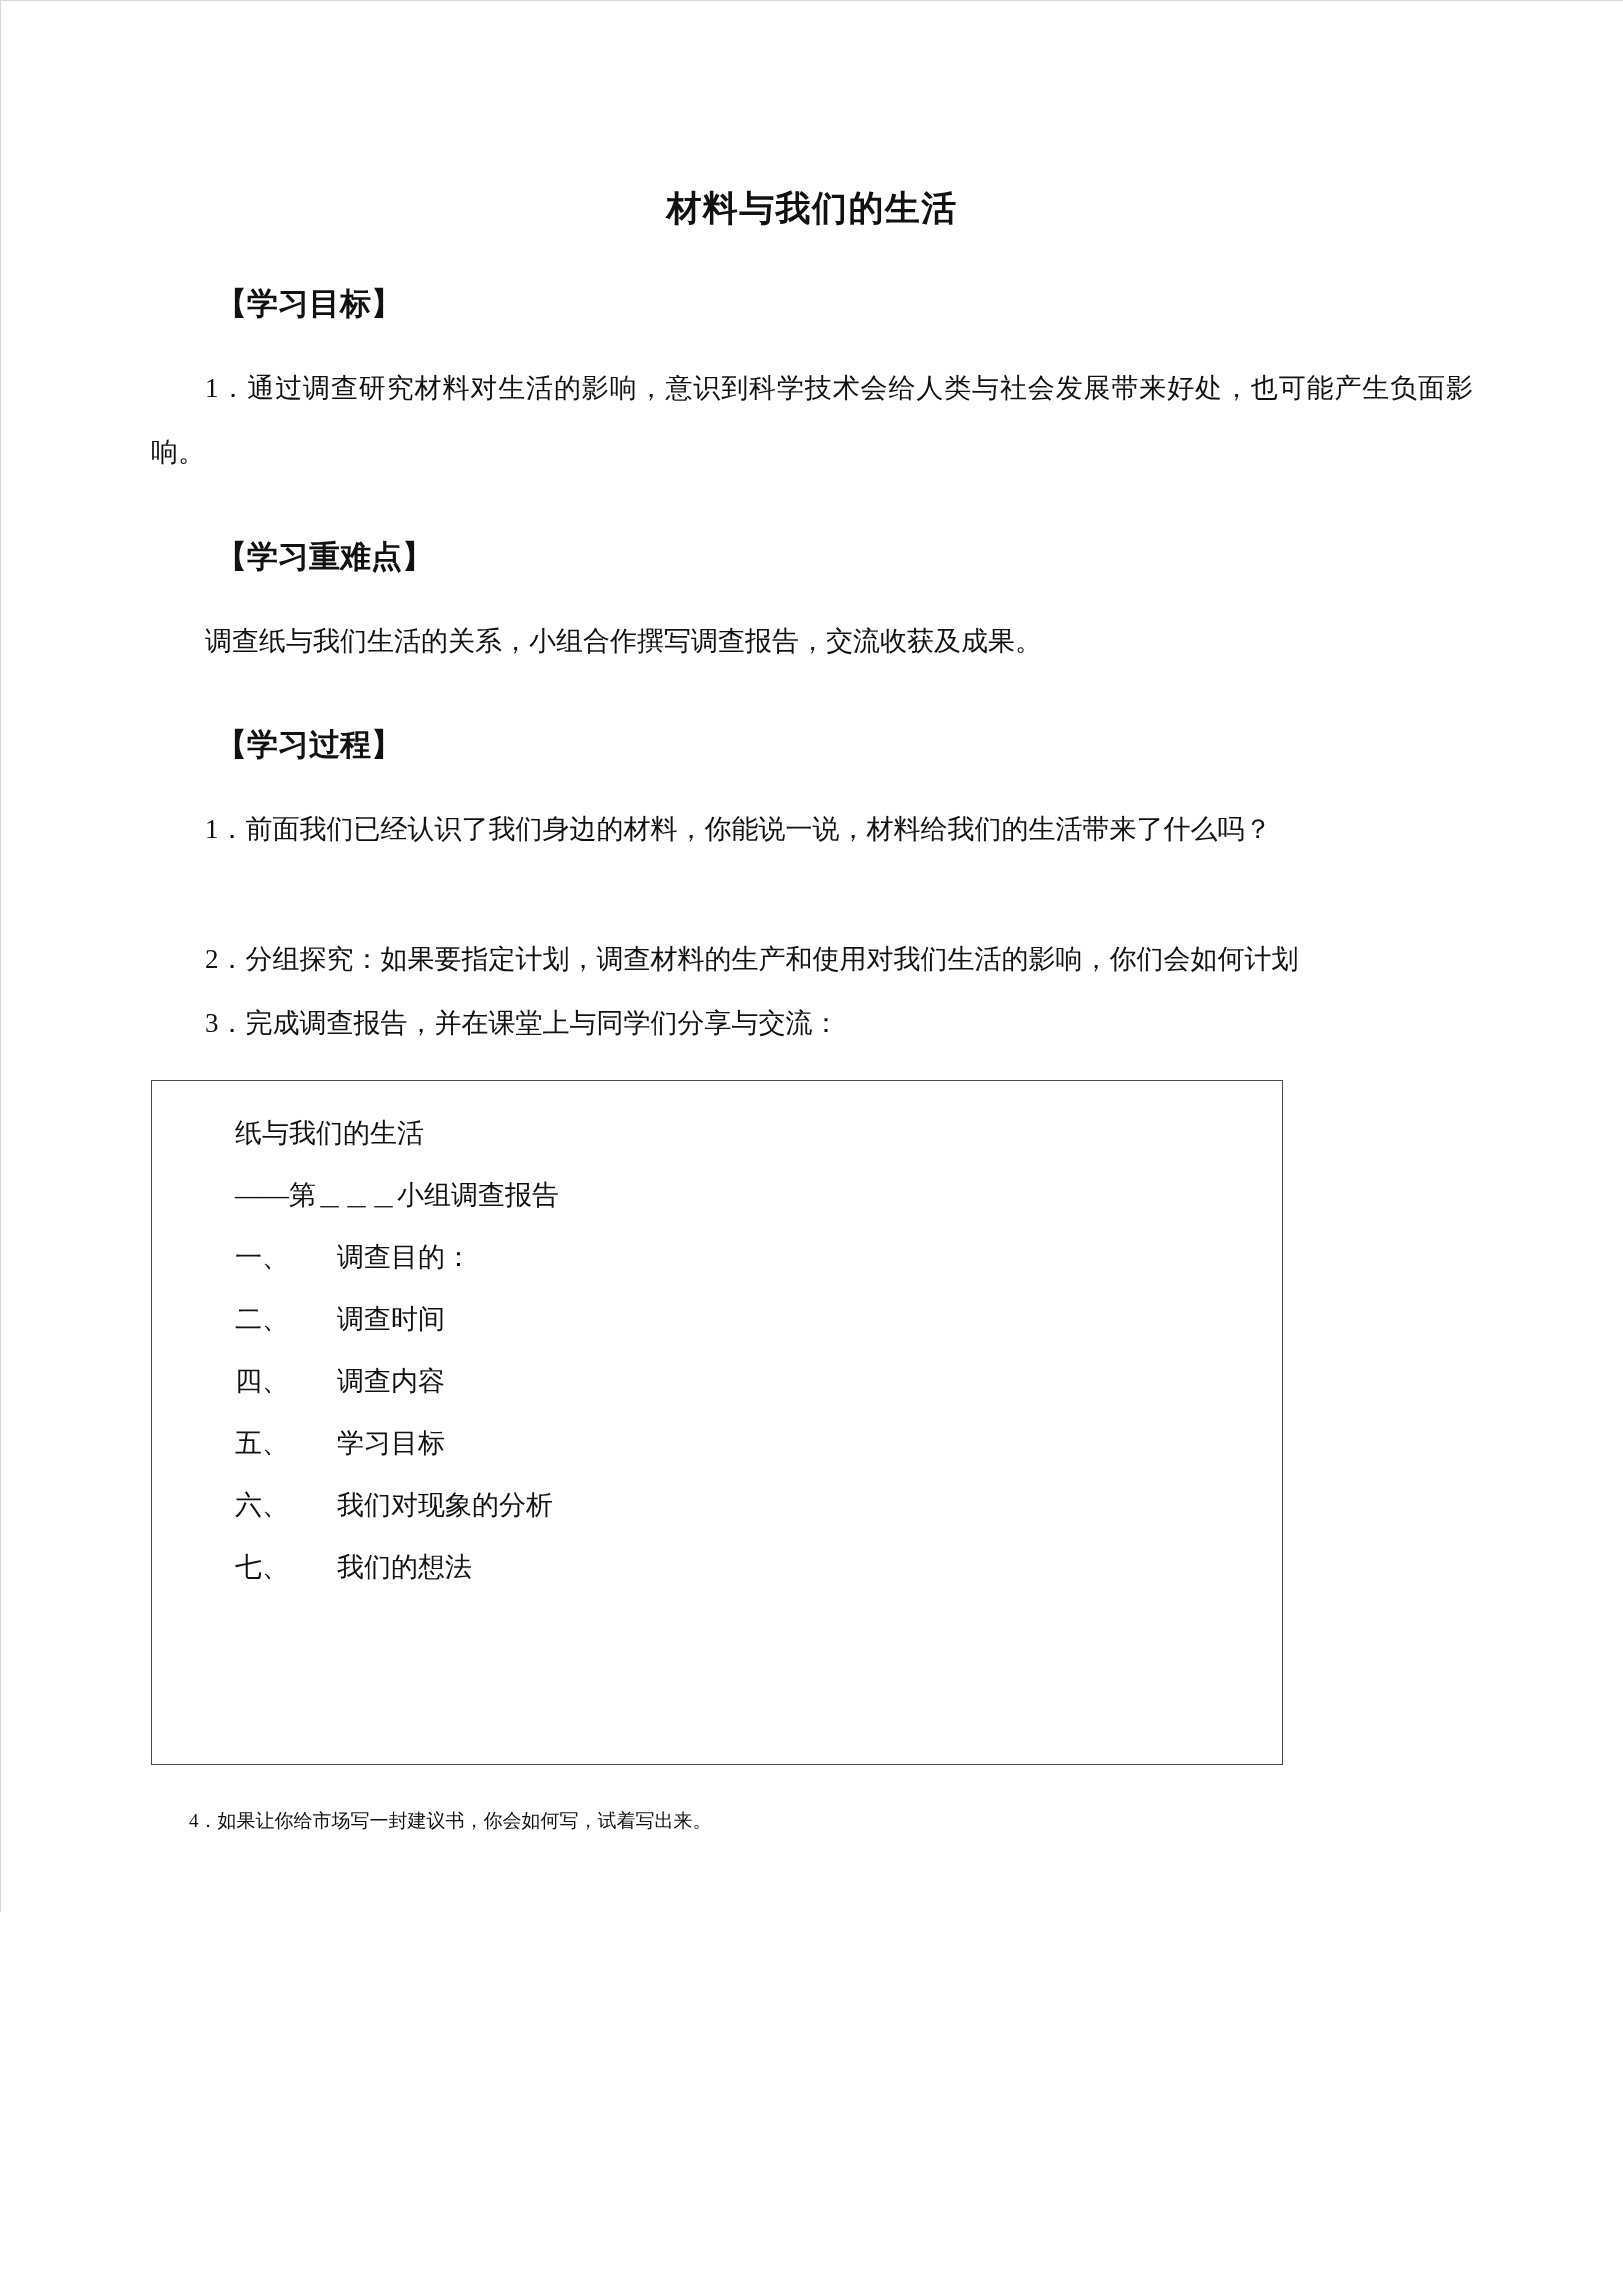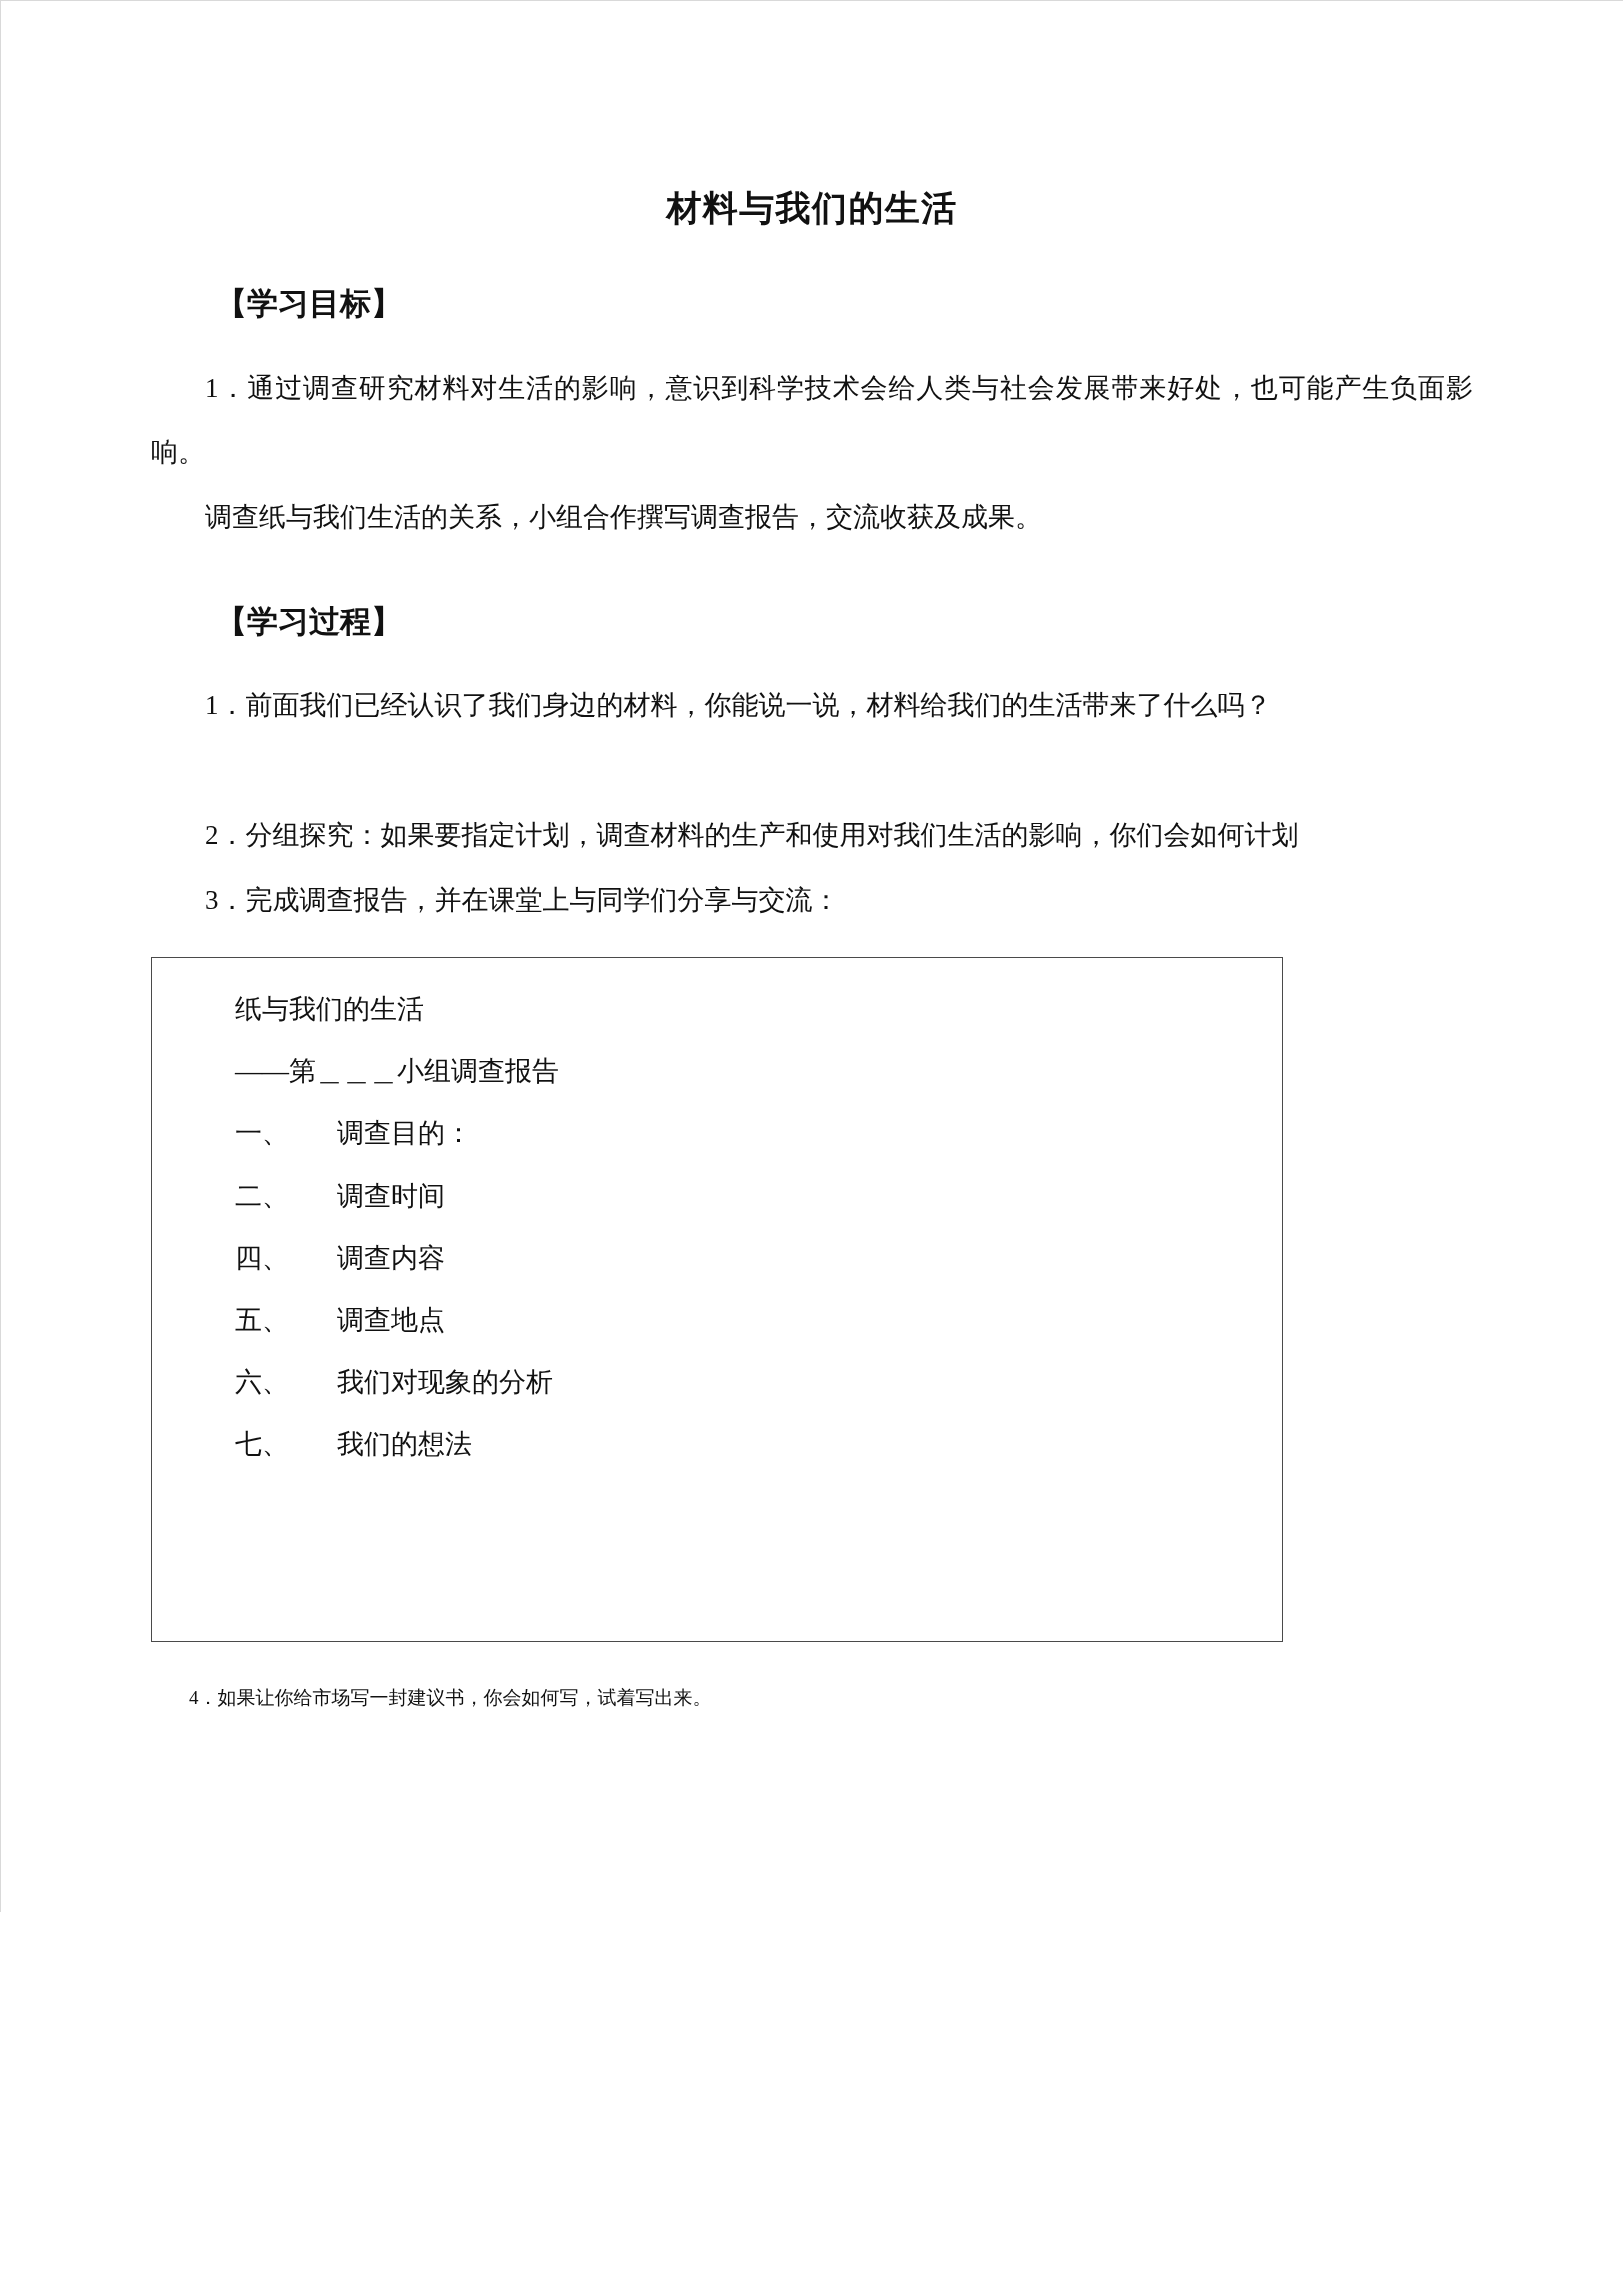--- a/index.html
+++ b/index.html
@@ -68,20 +68,21 @@
 </head>
 <body>
 
 <div class="page">
 
   <h1 class="doc-title">材料与我们的生活</h1>
 
   <h2 class="section-heading">【学习目标】</h2>
   <p class="para">1．通过调查研究材料对生活的影响，意识到科学技术会给人类与社会发展带来好处，也可能产生负面影响。</p>
 
+  <h2 class="section-heading">【学习重难点】</h2>
   <p class="para">调查纸与我们生活的关系，小组合作撰写调查报告，交流收获及成果。</p>
 
   <h2 class="section-heading">【学习过程】</h2>
 
   <p class="para gap-after">1．前面我们已经认识了我们身边的材料，你能说一说，材料给我们的生活带来了什么吗？</p>
 
   <p class="para">2．分组探究：如果要指定计划，调查材料的生产和使用对我们生活的影响，你们会如何计划</p>
 
   <p class="para">3．完成调查报告，并在课堂上与同学们分享与交流：</p>
 
@@ -93,21 +94,21 @@
     <div class="report-line report-item">
       <span class="item-num">一、</span><span>调查目的：</span>
     </div>
     <div class="report-line report-item">
       <span class="item-num">二、</span><span>调查时间</span>
     </div>
     <div class="report-line report-item">
       <span class="item-num">四、</span><span>调查内容</span>
     </div>
     <div class="report-line report-item">
-      <span class="item-num">五、</span><span>调查地点</span>
+      <span class="item-num">五、</span><span>学习目标</span>
     </div>
     <div class="report-line report-item">
       <span class="item-num">六、</span><span>我们对现象的分析</span>
     </div>
     <div class="report-line report-item">
       <span class="item-num">七、</span><span>我们的想法</span>
     </div>
   </div>
 
   <p class="after-box">4．如果让你给市场写一封建议书，你会如何写，试着写出来。</p>

